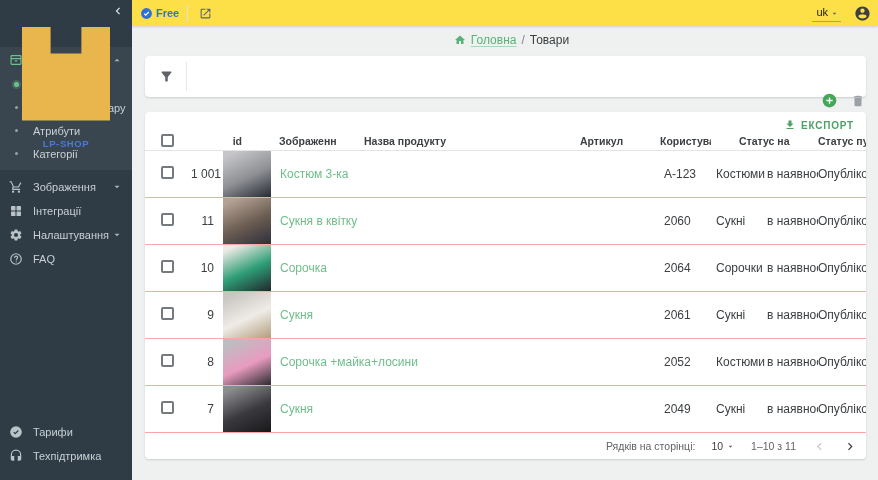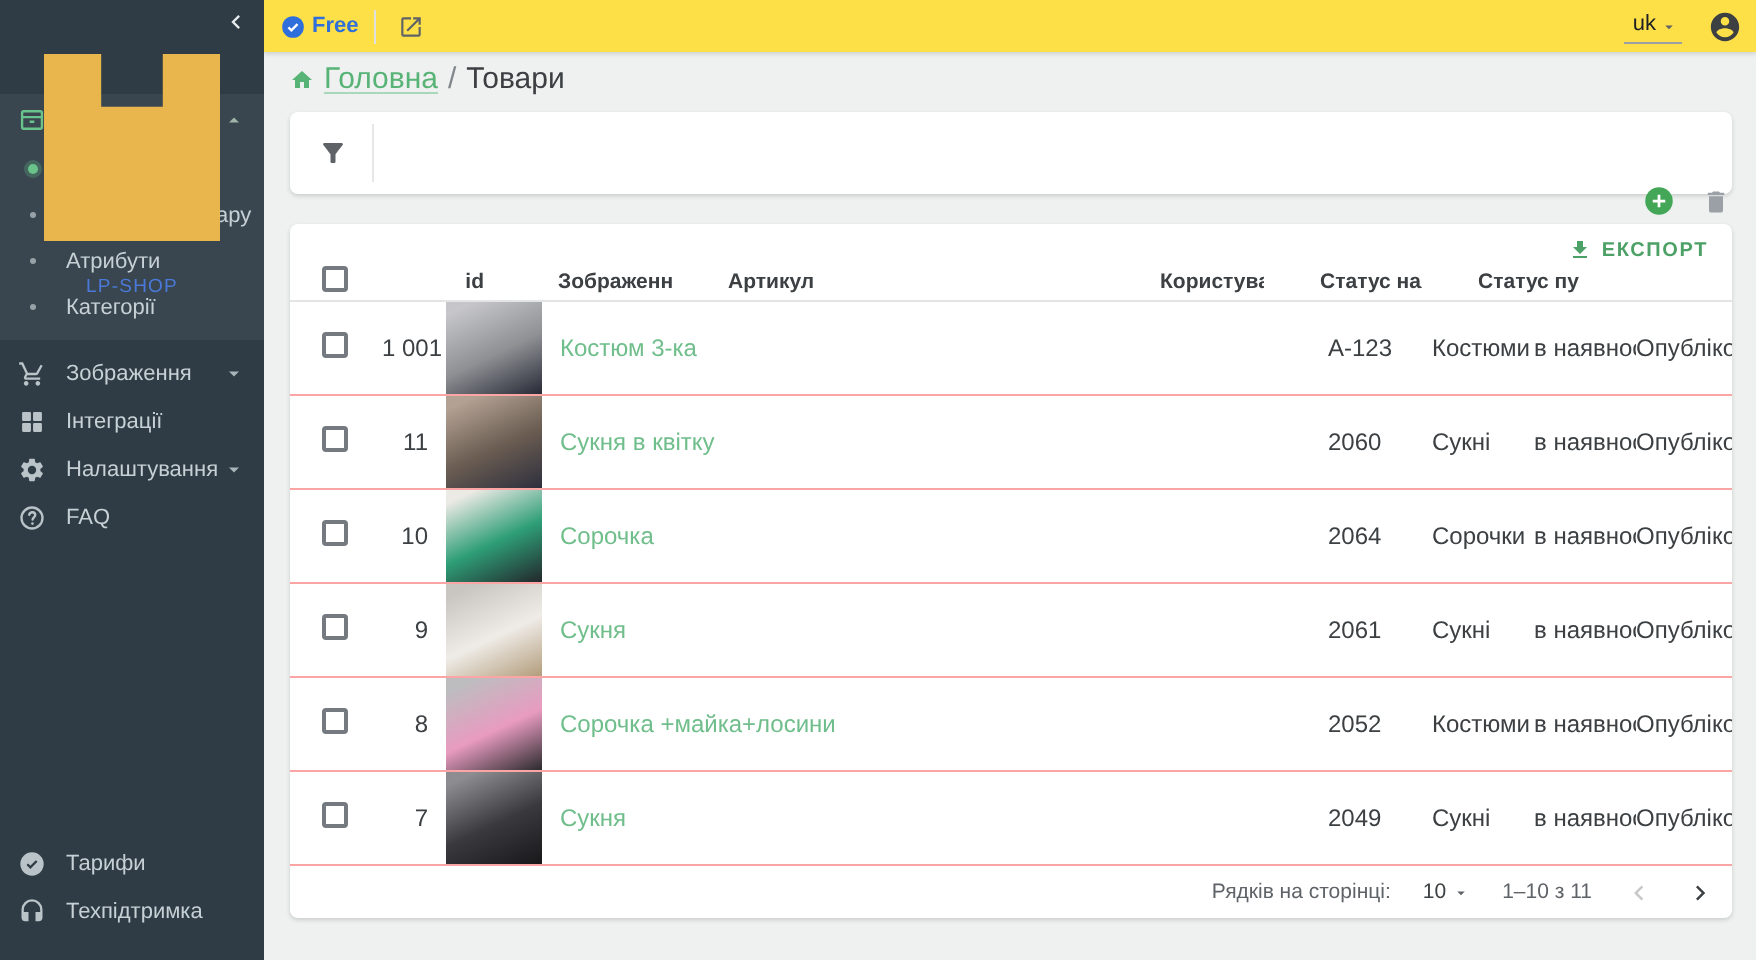--- a/index.html
+++ b/index.html
@@ -5,21 +5,21 @@
   * { margin:0; padding:0; box-sizing:border-box; }
   html,body { width:878px; height:480px; }
   body { position:relative; overflow:hidden; background:#eef1f0;
          font-family:"Liberation Sans","DejaVu Sans",sans-serif; color:#3c4043; }
   svg { display:block; }
 
   
   .sidebar { position:absolute; left:0; top:0; width:132px; height:480px; background:#2f3c45; z-index:5; }
   .logo { position:relative; height:47px; padding-top:5px; text-align:center; }
   .bag-wrap { width:20px; height:20px; margin:0 auto; }
-  .brand-name { display:block; font-size:9.5px; font-weight:normal; color:#4b79d9; letter-spacing:.6px; margin-top:1px; }
+  .brand-name { display:block; font-size:9.5px; font-weight:bold; color:#4b79d9; letter-spacing:.6px; margin-top:1px; }
   .collapse-btn { position:absolute; top:4px; right:7px; width:14px; height:14px; color:#e8ecee; cursor:pointer; }
 
   .nav-group { background:#394650; padding-bottom:5px; }
   .side-item { display:flex; align-items:center; height:24px; padding:0 9px; color:#c7d0d5; font-size:11px; cursor:pointer; }
   .side-item .icn { width:14px; height:14px; flex:none; color:#b9c3c8; }
   .side-item .lbl { margin-left:10px; white-space:nowrap; }
   .group-head { height:26px; }
   .group-head .icn { color:#6ac38b; }
   .group-head .lbl { color:#cfe2d6; }
   .chev { margin-left:auto; width:12px; height:12px; color:#9fb5a8; }
@@ -41,21 +41,21 @@
   .tb-divider { width:1px; height:17px; background:#e0e0e0; margin-left:8px; }
   .open-btn { margin-left:11px; width:13px; height:13px; color:#5f6368; cursor:pointer; }
   .tb-right { margin-left:auto; display:flex; align-items:center; gap:13px; padding-right:7px; }
   .lang { display:flex; align-items:flex-end; gap:2px; font-size:11px; color:#202124;
           border-bottom:1px solid #9aa0a6; padding:1px 2px 3px 4px; cursor:pointer; }
   .lang .caret { width:9px; height:9px; color:#5f6368; }
   .avatar { width:17px; height:17px; color:#3c4043; cursor:pointer; }
 
   
   .breadcrumbs { position:absolute; left:132px; top:26px; right:0; height:27px;
-                 display:flex; align-items:center; padding-left:13px; gap:5px; font-size:15px; }
+                 display:flex; align-items:center; padding-left:13px; gap:5px; font-size:12px;justify-content:center; }
   .bc-home { width:12px; height:12px; color:#58b377; }
   .bc-link { color:#58b377; text-decoration:underline; text-decoration-color:#a9d7bb; text-underline-offset:2px; cursor:pointer; }
   .bc-sep { color:#80868b; }
   .bc-current { color:#3c4043; }
 
   
   .filter-card { position:absolute; left:145px; top:56px; width:721px; height:41px; background:#fff;
                  border-radius:4px; box-shadow:0 1px 2px rgba(60,64,67,.2); display:flex; align-items:center; }
   .funnel { width:15px; height:15px; color:#5f6368; margin:0 12px 0 14px; cursor:pointer; }
   .fc-divider { width:1px; height:29px; background:#e6e8e7; }
@@ -299,20 +299,21 @@
           </svg>
       </span>
       <span>ЕКСПОРТ</span>
     </span>
   </div>
 
   <div class="thead">
     <div class="cell c-check"><span class="cb"></span></div>
     <div class="cell c-id">id</div>
     <div class="cell">Зображення</div>
+    <div class="cell">Назва продукту</div>
     <div class="cell">Артикул</div>
     <div class="cell">Користувац...</div>
     <div class="cell">Статус ная...</div>
     <div class="cell">Статус пуб...</div>
   </div>
 
   <div>
       <div class="trow">
         <div class="cell c-check"><span class="cb"></span></div>
         <div class="cell c-id">1 001</div>

